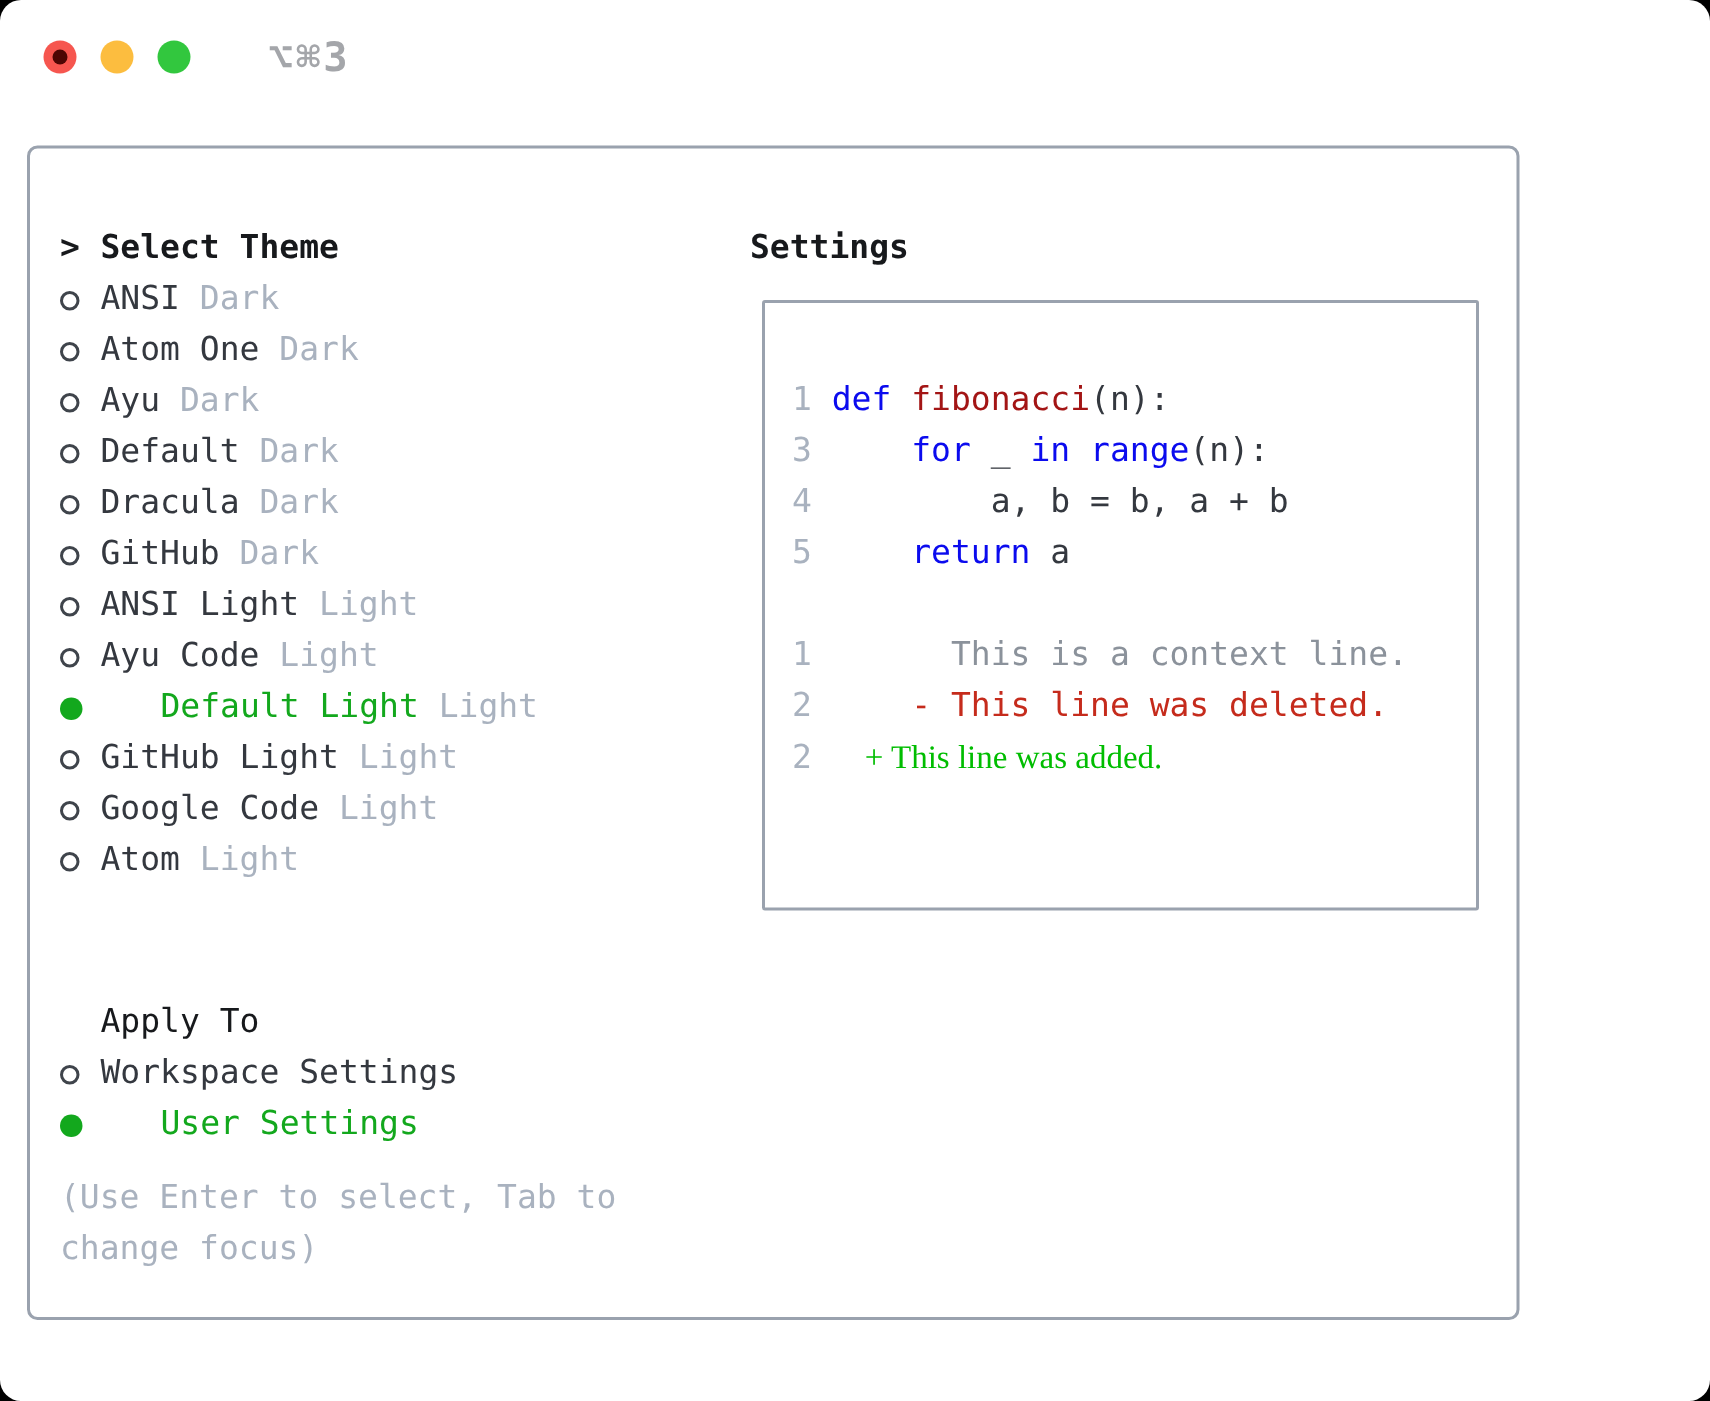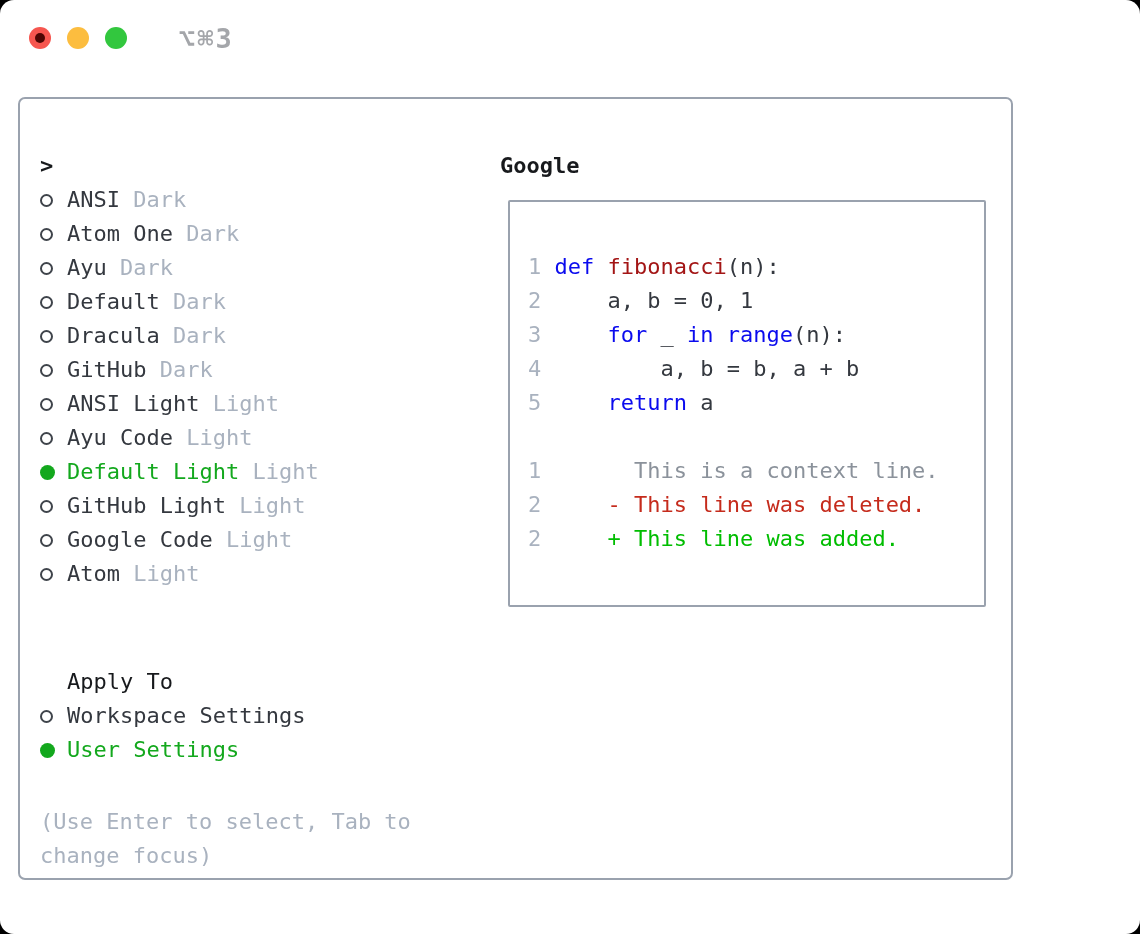--- a/index.html
+++ b/index.html
@@ -90,26 +90,26 @@
     border-radius: 50%;
     border: 2px solid #3f444b;
     display: inline-block;
   }
   .radio.selected {
     border: none;
     width: 15px; height: 15px;
     background: var(--accent-green);
   }
   .opt-name { color: var(--text); }
-  .opt-name.selected { color: var(--accent-green); }
+  .opt-name.selected { color: var(--accent-green); margin-left: 40px; }
   .opt-variant { color: var(--muted); }
   .apply-block { margin-top: 34px; }
   .apply-title { color: var(--heading); margin-top: 40px; }
   .hint {
-    margin-top: 38px;
+    margin-top: 15px;
     width: 408px;
     color: var(--muted);
     white-space: normal;
   }
   
   .preview-title { font-weight: bold; color: var(--heading); }
   .preview-box {
     margin-top: 17px;
     margin-left: 8px;
     width: 478px; height: 407px;
@@ -117,39 +117,40 @@
     border-radius: 2px;
     padding: 48px 0 0 18px;
     overflow: hidden;
   }
   .pline { white-space: pre; font-size: 22px; line-height: 34px; color: var(--text); }
   .ln { color: var(--linenum); }
   .seg-kw  { color: var(--syn-keyword); }
   .seg-fn  { color: var(--syn-function); }
   .seg-ctx { color: var(--diff-context); text-align: right; }
   .seg-del { color: var(--diff-deleted); margin-top: 24px; }
-  .seg-add { color: var(--diff-added); }
+  .seg-add { color: var(--diff-added); font-family: Liberation Serif, serif; }
 </style>
 </head>
 <body>
 
 <div class="window">
 
   <div class="titlebar">
     <span class="dot dot-red"></span>
     <span class="dot dot-yellow"></span>
     <span class="dot dot-green"></span>
     <span class="shortcut">⌥⌘3</span>
   </div>
 
   <div class="panel">
 
     <div class="col-left">
       <div class="row">
         <span class="bullet-col prompt">&gt;</span>
+        <span class="section-title">Select Theme</span>
       </div>
 
       <div>
           <div class="row"><span class="bullet-col"><span class="radio"></span></span><span class="opt-name">ANSI</span><span class="opt-variant"> Dark</span></div>
           <div class="row"><span class="bullet-col"><span class="radio"></span></span><span class="opt-name">Atom One</span><span class="opt-variant"> Dark</span></div>
           <div class="row"><span class="bullet-col"><span class="radio"></span></span><span class="opt-name">Ayu</span><span class="opt-variant"> Dark</span></div>
           <div class="row"><span class="bullet-col"><span class="radio"></span></span><span class="opt-name">Default</span><span class="opt-variant"> Dark</span></div>
           <div class="row"><span class="bullet-col"><span class="radio"></span></span><span class="opt-name">Dracula</span><span class="opt-variant"> Dark</span></div>
           <div class="row"><span class="bullet-col"><span class="radio"></span></span><span class="opt-name">GitHub</span><span class="opt-variant"> Dark</span></div>
           <div class="row"><span class="bullet-col"><span class="radio"></span></span><span class="opt-name">ANSI Light</span><span class="opt-variant"> Light</span></div>
@@ -168,24 +169,23 @@
         <div>
             <div class="row"><span class="bullet-col"><span class="radio"></span></span><span class="opt-name">Workspace Settings</span></div>
             <div class="row"><span class="bullet-col"><span class="radio selected"></span></span><span class="opt-name selected">User Settings</span></div>
           </div>
       </div>
 
       <div class="hint">(Use Enter to select, Tab to change focus)</div>
     </div>
 
     <div class="col-right">
-      <div class="preview-title">Google</div>
+      <div class="preview-title">Settings</div>
       <div class="preview-box">
           <div class="pline"><span class="ln">1 </span><span class="seg-kw">def</span><span> </span><span class="seg-fn">fibonacci</span><span>(n):</span></div>
-          <div class="pline"><span class="ln">2 </span><span>    a, b = 0, 1</span></div>
           <div class="pline"><span class="ln">3 </span><span>    </span><span class="seg-kw">for</span><span> _ </span><span class="seg-kw">in</span><span> </span><span class="seg-kw">range</span><span>(n):</span></div>
           <div class="pline"><span class="ln">4 </span><span>        a, b = b, a + b</span></div>
           <div class="pline"><span class="ln">5 </span><span>    </span><span class="seg-kw">return</span><span> a</span></div>
           <div class="pline"><span class="ln">&nbsp;</span></div>
           <div class="pline"><span class="ln">1 </span><span class="seg-ctx">      This is a context line.</span></div>
           <div class="pline"><span class="ln">2 </span><span class="seg-del">    - This line was deleted.</span></div>
           <div class="pline"><span class="ln">2 </span><span class="seg-add">    + This line was added.</span></div>
         </div>
     </div>
 

